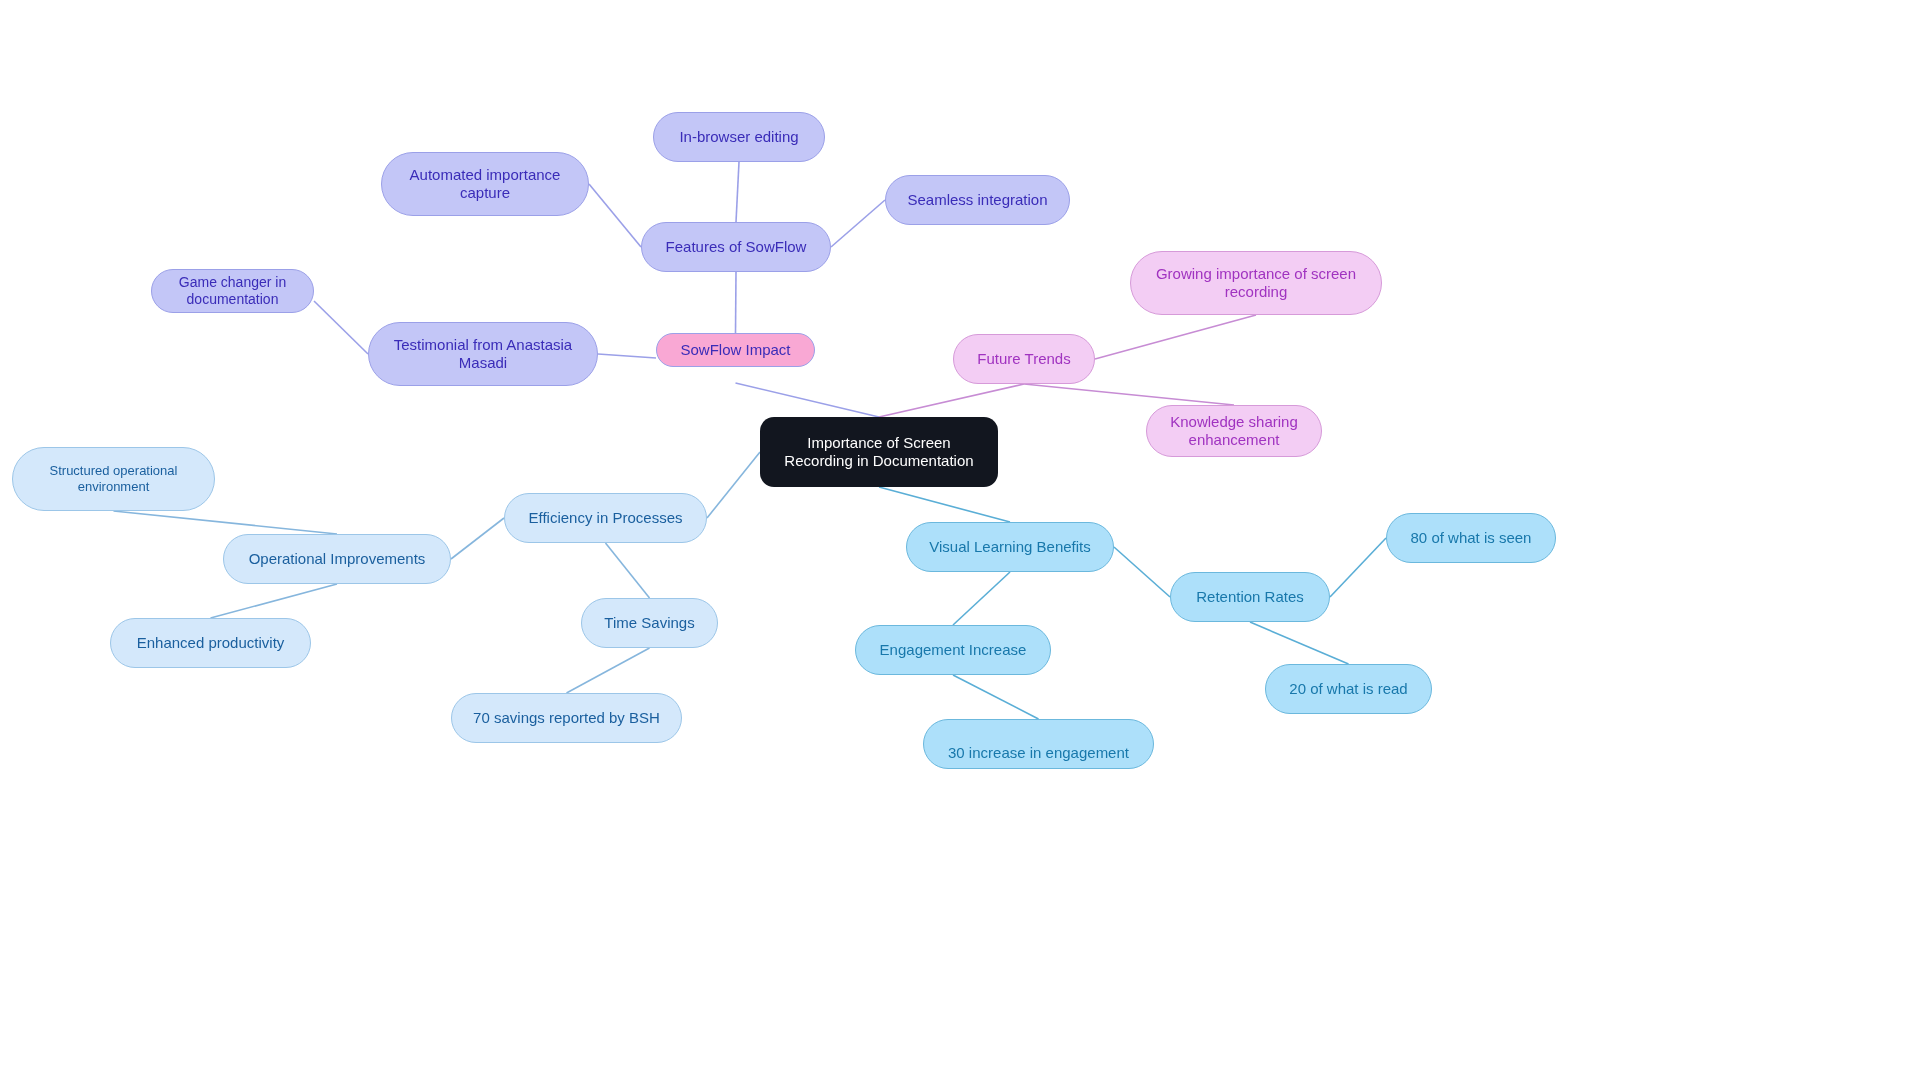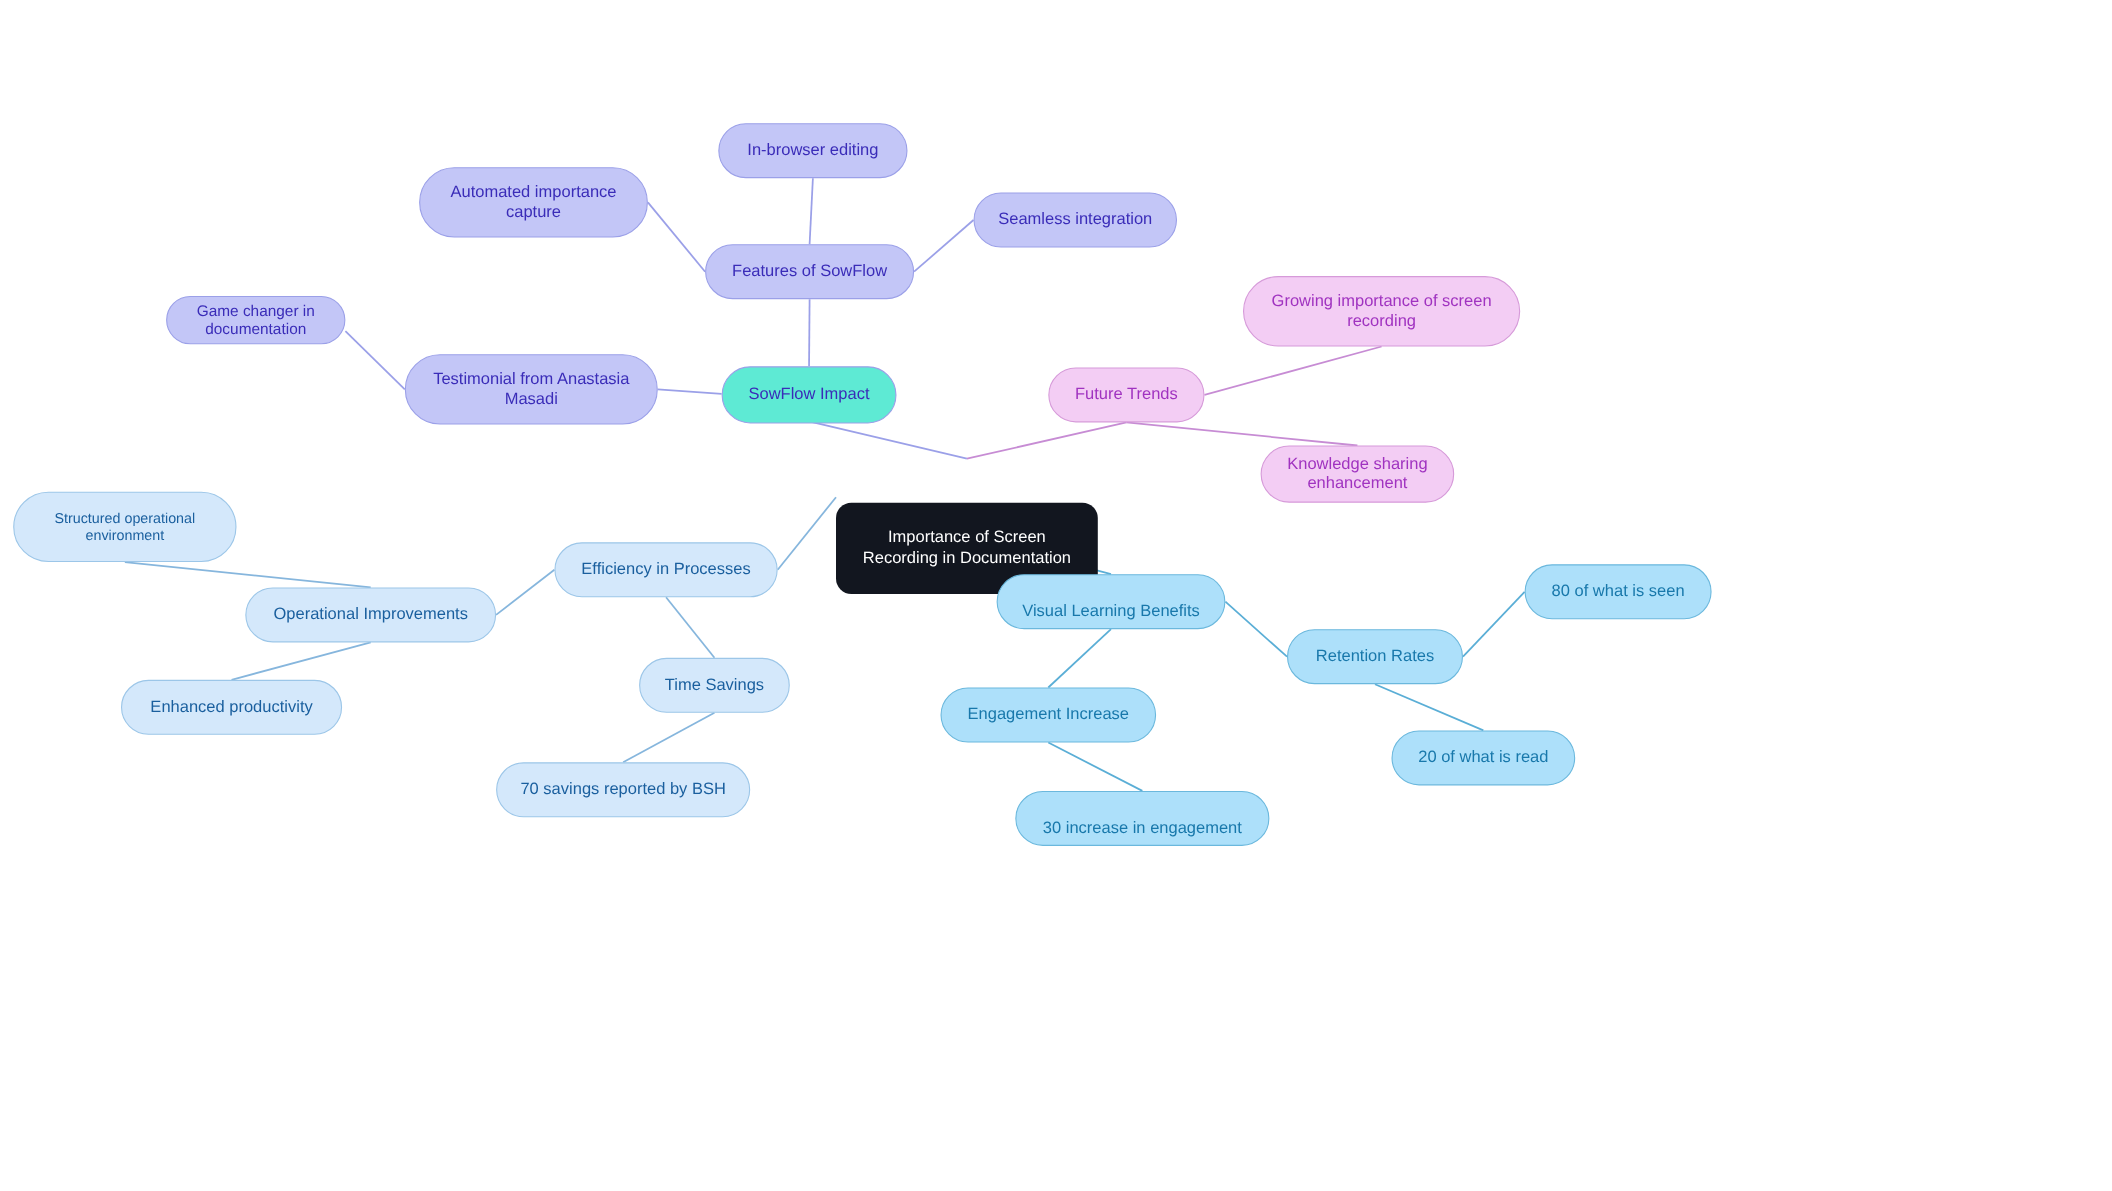--- a/index.html
+++ b/index.html
@@ -64,44 +64,44 @@
       <path d="M 605.5 543 L 649.5 598" stroke="#86b6dd" stroke-width="1.6" fill="none"></path>
       <path d="M 649.5 648 L 566.5 693" stroke="#86b6dd" stroke-width="1.6" fill="none"></path>
       <path d="M 879 487 L 1010 522" stroke="#5aaed6" stroke-width="1.6" fill="none"></path>
       <path d="M 1010 572 L 953 625" stroke="#5aaed6" stroke-width="1.6" fill="none"></path>
       <path d="M 953 675 L 1038.5 719" stroke="#5aaed6" stroke-width="1.6" fill="none"></path>
       <path d="M 1114 547 L 1170 597" stroke="#5aaed6" stroke-width="1.6" fill="none"></path>
       <path d="M 1330 597 L 1386 538" stroke="#5aaed6" stroke-width="1.6" fill="none"></path>
       <path d="M 1250 622 L 1348.5 664" stroke="#5aaed6" stroke-width="1.6" fill="none"></path>
     </svg>
   <div id="nodes-layer">
-      <div class="node root" style="left: 760px; top: 417px; width: 238px; height: 83px; font-size: 15px; background: rgb(18, 22, 31); color: rgb(255, 255, 255); margin-top: 40px;"><span>Importance of Screen
+      <div class="node root" style="left: 760px; top: 417px; width: 238px; height: 70px; font-size: 15px; background: rgb(18, 22, 31); color: rgb(255, 255, 255);"><span>Importance of Screen
 Recording in Documentation</span></div>
       <div class="node" style="left: 641px; top: 222px; width: 190px; height: 50px; font-size: 15px; background: rgb(195, 198, 247); color: rgb(58, 44, 184); border-color: rgb(155, 160, 232);"><span>Features of SowFlow</span></div>
       <div class="node" style="left: 653px; top: 112px; width: 172px; height: 50px; font-size: 15px; background: rgb(195, 198, 247); color: rgb(58, 44, 184); border-color: rgb(155, 160, 232);"><span>In-browser editing</span></div>
       <div class="node" style="left: 381px; top: 152px; width: 208px; height: 64px; font-size: 15px; background: rgb(195, 198, 247); color: rgb(58, 44, 184); border-color: rgb(155, 160, 232);"><span>Automated importance
 capture</span></div>
       <div class="node" style="left: 885px; top: 175px; width: 185px; height: 50px; font-size: 15px; background: rgb(195, 198, 247); color: rgb(58, 44, 184); border-color: rgb(155, 160, 232);"><span>Seamless integration</span></div>
-      <div class="node" style="left: 656px; top: 333px; width: 159px; height: 52px; font-size: 15px; background: #5eead4; color: rgb(58, 44, 184); border-color: rgb(155, 160, 232);"><span>SowFlow Impact</span></div>
+      <div class="node" style="left: 656px; top: 333px; width: 159px; height: 34px; font-size: 15px; background: #f9a8d4; color: rgb(58, 44, 184); border-color: rgb(155, 160, 232);"><span>SowFlow Impact</span></div>
       <div class="node" style="left: 368px; top: 322px; width: 230px; height: 64px; font-size: 15px; background: rgb(195, 198, 247); color: rgb(58, 44, 184); border-color: rgb(155, 160, 232);"><span>Testimonial from Anastasia
 Masadi</span></div>
       <div class="node" style="left: 151px; top: 269px; width: 163px; height: 44px; font-size: 14px; background: rgb(195, 198, 247); color: rgb(58, 44, 184); border-color: rgb(155, 160, 232);"><span>Game changer in
 documentation</span></div>
       <div class="node" style="left: 953px; top: 334px; width: 142px; height: 50px; font-size: 15px; background: rgb(243, 205, 244); color: rgb(160, 51, 192); border-color: rgb(214, 154, 217);"><span>Future Trends</span></div>
       <div class="node" style="left: 1130px; top: 251px; width: 252px; height: 64px; font-size: 15px; background: rgb(243, 205, 244); color: rgb(160, 51, 192); border-color: rgb(214, 154, 217);"><span>Growing importance of screen
 recording</span></div>
       <div class="node" style="left: 1146px; top: 405px; width: 176px; height: 52px; font-size: 15px; background: rgb(243, 205, 244); color: rgb(160, 51, 192); border-color: rgb(214, 154, 217);"><span>Knowledge sharing
 enhancement</span></div>
       <div class="node" style="left: 504px; top: 493px; width: 203px; height: 50px; font-size: 15px; background: rgb(212, 232, 251); color: rgb(26, 95, 158); border-color: rgb(156, 198, 232);"><span>Efficiency in Processes</span></div>
       <div class="node" style="left: 223px; top: 534px; width: 228px; height: 50px; font-size: 15px; background: rgb(212, 232, 251); color: rgb(26, 95, 158); border-color: rgb(156, 198, 232);"><span>Operational Improvements</span></div>
       <div class="node" style="left: 12px; top: 447px; width: 203px; height: 64px; font-size: 13px; background: rgb(212, 232, 251); color: rgb(26, 95, 158); border-color: rgb(156, 198, 232);"><span>Structured operational
 environment</span></div>
       <div class="node" style="left: 110px; top: 618px; width: 201px; height: 50px; font-size: 15px; background: rgb(212, 232, 251); color: rgb(26, 95, 158); border-color: rgb(156, 198, 232);"><span>Enhanced productivity</span></div>
       <div class="node" style="left: 581px; top: 598px; width: 137px; height: 50px; font-size: 15px; background: rgb(212, 232, 251); color: rgb(26, 95, 158); border-color: rgb(156, 198, 232);"><span>Time Savings</span></div>
       <div class="node" style="left: 451px; top: 693px; width: 231px; height: 50px; font-size: 15px; background: rgb(212, 232, 251); color: rgb(26, 95, 158); border-color: rgb(156, 198, 232);"><span>70 savings reported by BSH</span></div>
-      <div class="node" style="left: 906px; top: 522px; width: 208px; height: 50px; font-size: 15px; background: rgb(173, 224, 250); color: rgb(24, 120, 171); border-color: rgb(107, 184, 221); align-items: flex-end;"><span>Visual Learning Benefits</span></div>
+      <div class="node" style="left: 906px; top: 522px; width: 208px; height: 50px; font-size: 15px; background: rgb(173, 224, 250); color: rgb(24, 120, 171); border-color: rgb(107, 184, 221);"><span>Visual Learning Benefits</span></div>
       <div class="node" style="left: 855px; top: 625px; width: 196px; height: 50px; font-size: 15px; background: rgb(173, 224, 250); color: rgb(24, 120, 171); border-color: rgb(107, 184, 221);"><span>Engagement Increase</span></div>
       <div class="node" style="left: 923px; top: 719px; width: 231px; height: 50px; font-size: 15px; background: rgb(173, 224, 250); color: rgb(24, 120, 171); border-color: rgb(107, 184, 221); align-items: flex-end;"><span>30 increase in engagement</span></div>
       <div class="node" style="left: 1170px; top: 572px; width: 160px; height: 50px; font-size: 15px; background: rgb(173, 224, 250); color: rgb(24, 120, 171); border-color: rgb(107, 184, 221);"><span>Retention Rates</span></div>
       <div class="node" style="left: 1386px; top: 513px; width: 170px; height: 50px; font-size: 15px; background: rgb(173, 224, 250); color: rgb(24, 120, 171); border-color: rgb(107, 184, 221);"><span>80 of what is seen</span></div>
       <div class="node" style="left: 1265px; top: 664px; width: 167px; height: 50px; font-size: 15px; background: rgb(173, 224, 250); color: rgb(24, 120, 171); border-color: rgb(107, 184, 221); justify-content: center;"><span>20 of what is read</span></div>
     </div>
 </div>
 
 </body></html>

